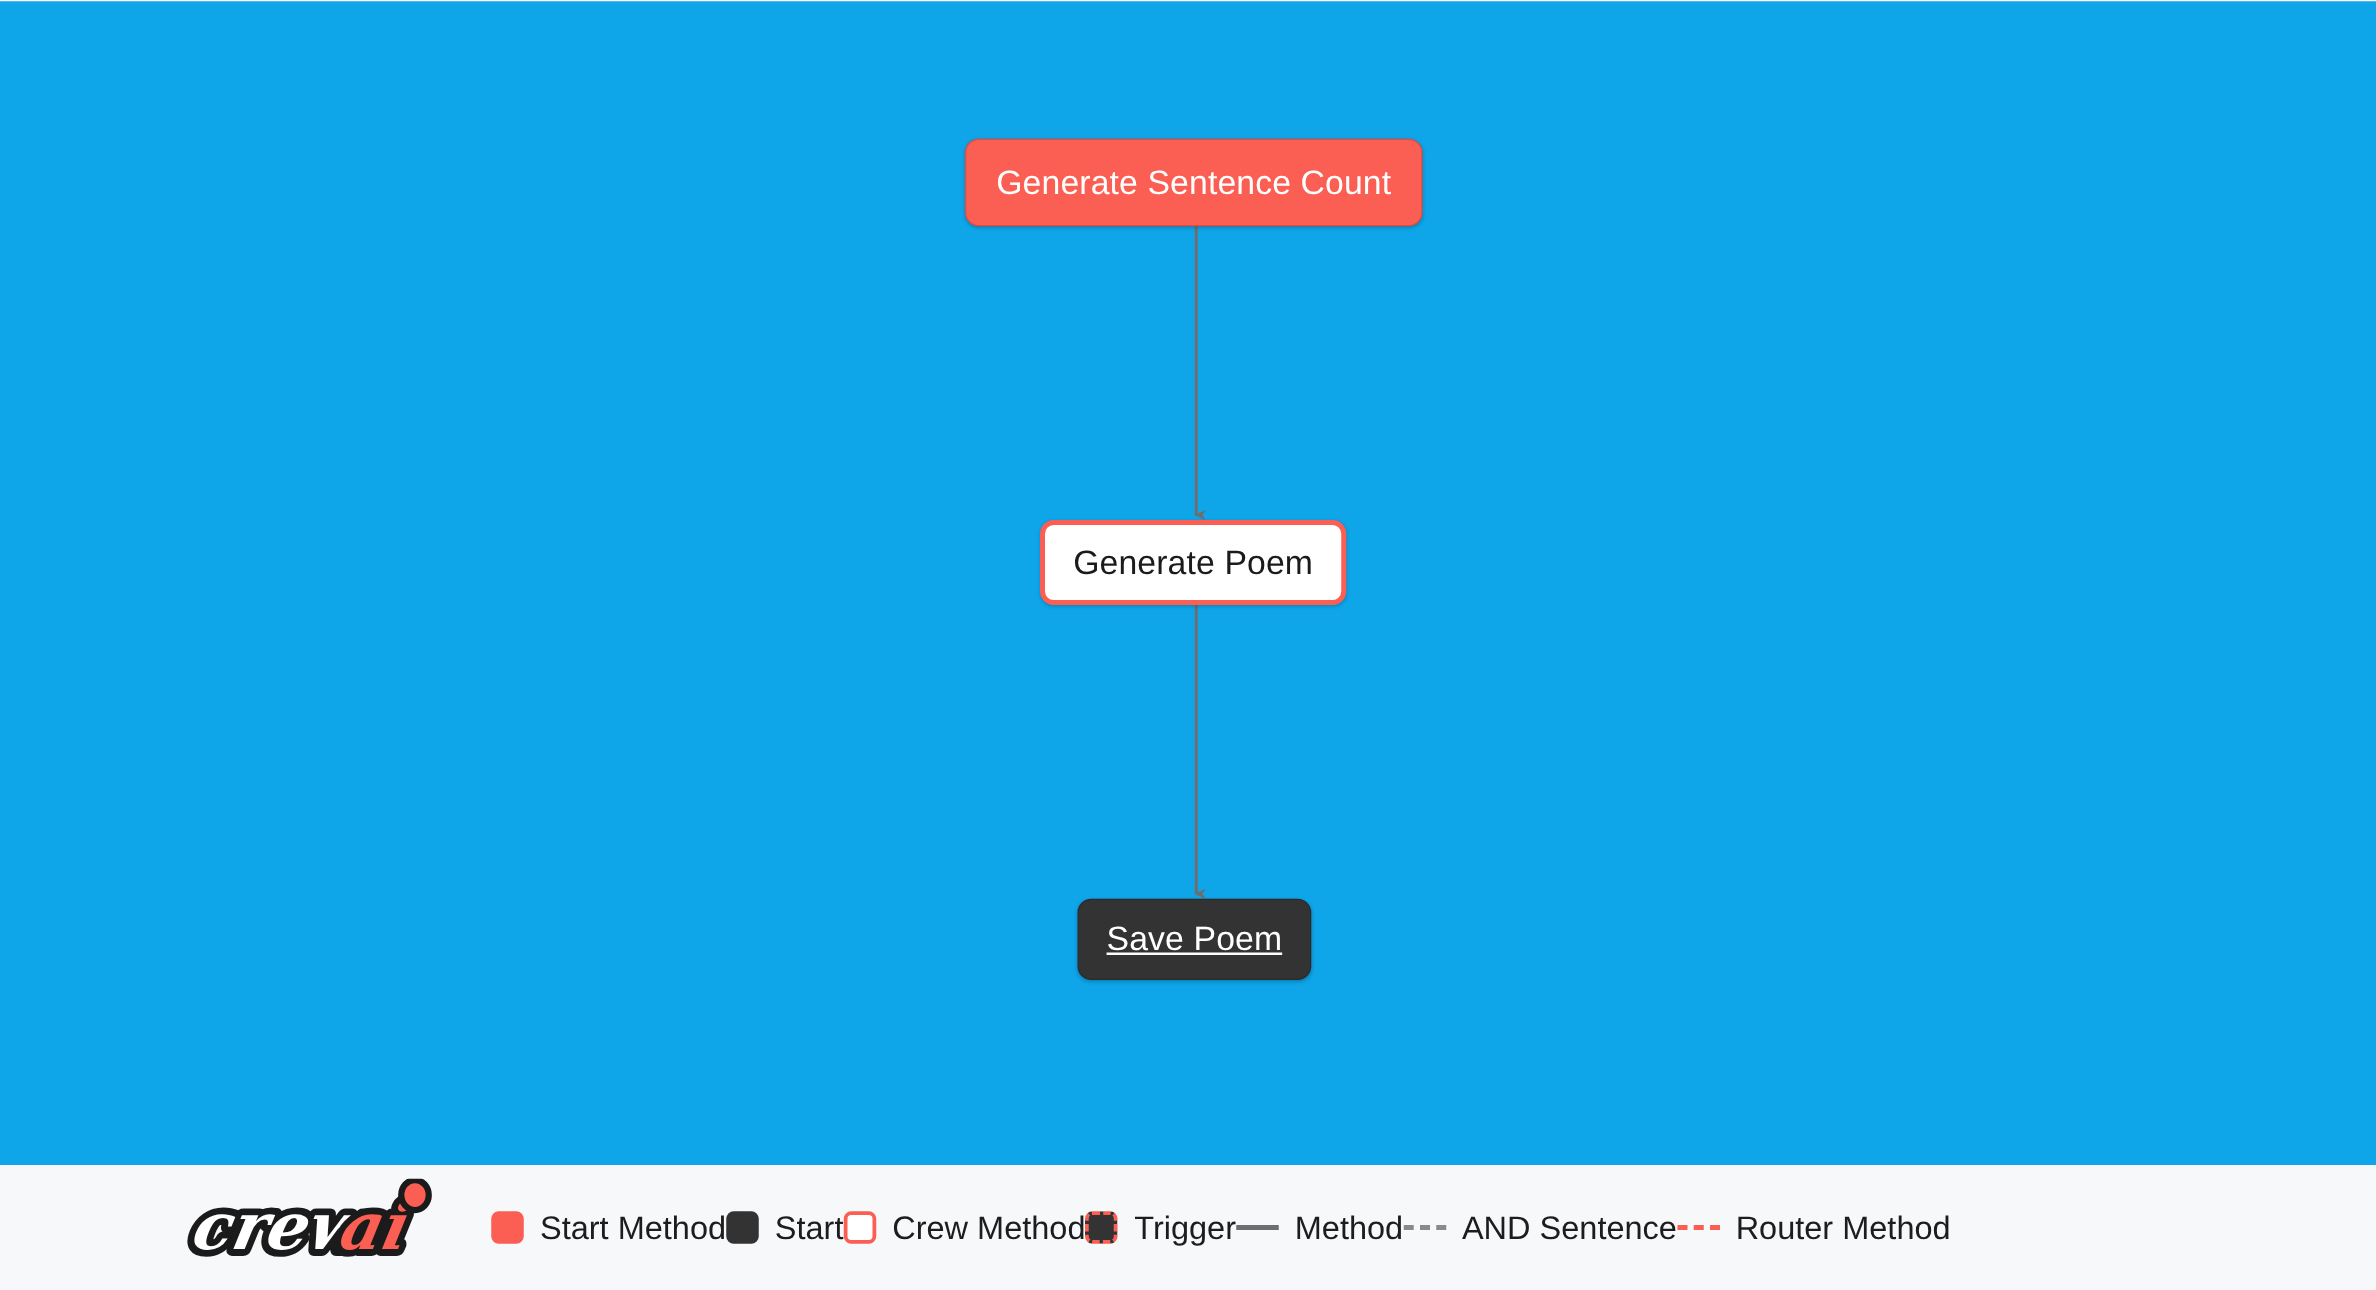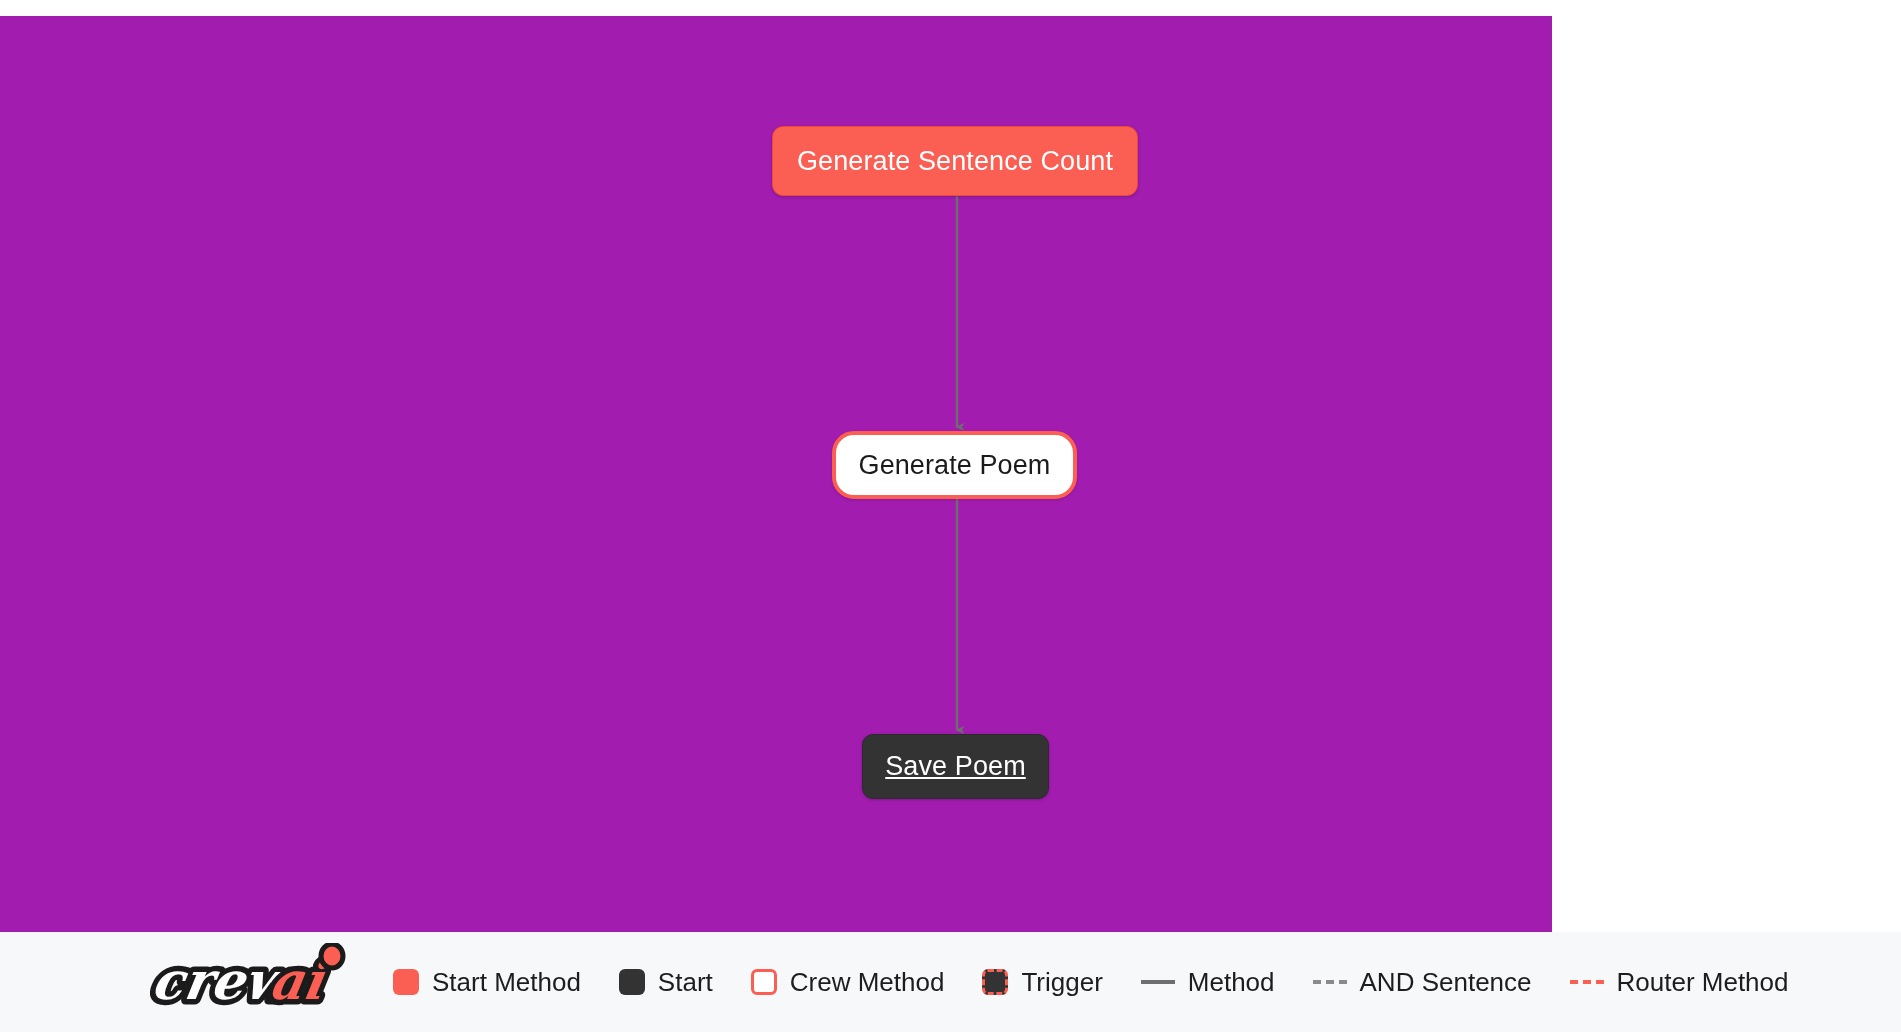--- a/index.html
+++ b/index.html
@@ -18,24 +18,24 @@
     position: relative;
     width: 1901px;
     height: 1032px;
     background: #ffffff;
   }
 
   
   #flow-canvas {
     position: absolute;
     left: 0;
-    top: 16px;
-    width: 1552px;
+    top: 1px;
+    width: 1901px;
     height: 932px;
-    background: #a21caf;
+    background: #0ea5e9;
     overflow: hidden;
   }
 
   #edge-layer {
     position: absolute;
     left: 0;
     top: 0;
     width: 1901px;
     height: 932px;
     pointer-events: none;
@@ -60,21 +60,21 @@
     background: #FB5E52;
     color: #ffffff;
     border: 1px solid #e8493d;
     box-shadow: 0 1px 3px rgba(0,0,0,0.22);
   }
 
   .node-crew {
     background: #ffffff;
     color: #1b1b1b;
     border: 4px solid #FB5E52;
-    border-radius: 22px;
+    border-radius: 11px;
     box-shadow: 0 1px 3px rgba(0,0,0,0.16);
   }
 
   .node-method {
     background: #333333;
     color: #ffffff;
     border: 1px solid #2b2b2b;
     box-shadow: 0 1px 3px rgba(0,0,0,0.22);
   }
 
@@ -95,21 +95,20 @@
     width: 215px;
     height: 74px;
     flex: 0 0 auto;
     margin-right: 42px;
     margin-top: -4px;
   }
 
   .legend-items {
     display: flex;
     align-items: center;
-    gap: 38px;
   }
 
   .legend-item {
     display: flex;
     align-items: center;
     gap: 13px;
     cursor: default;
   }
 
   .legend-label {

